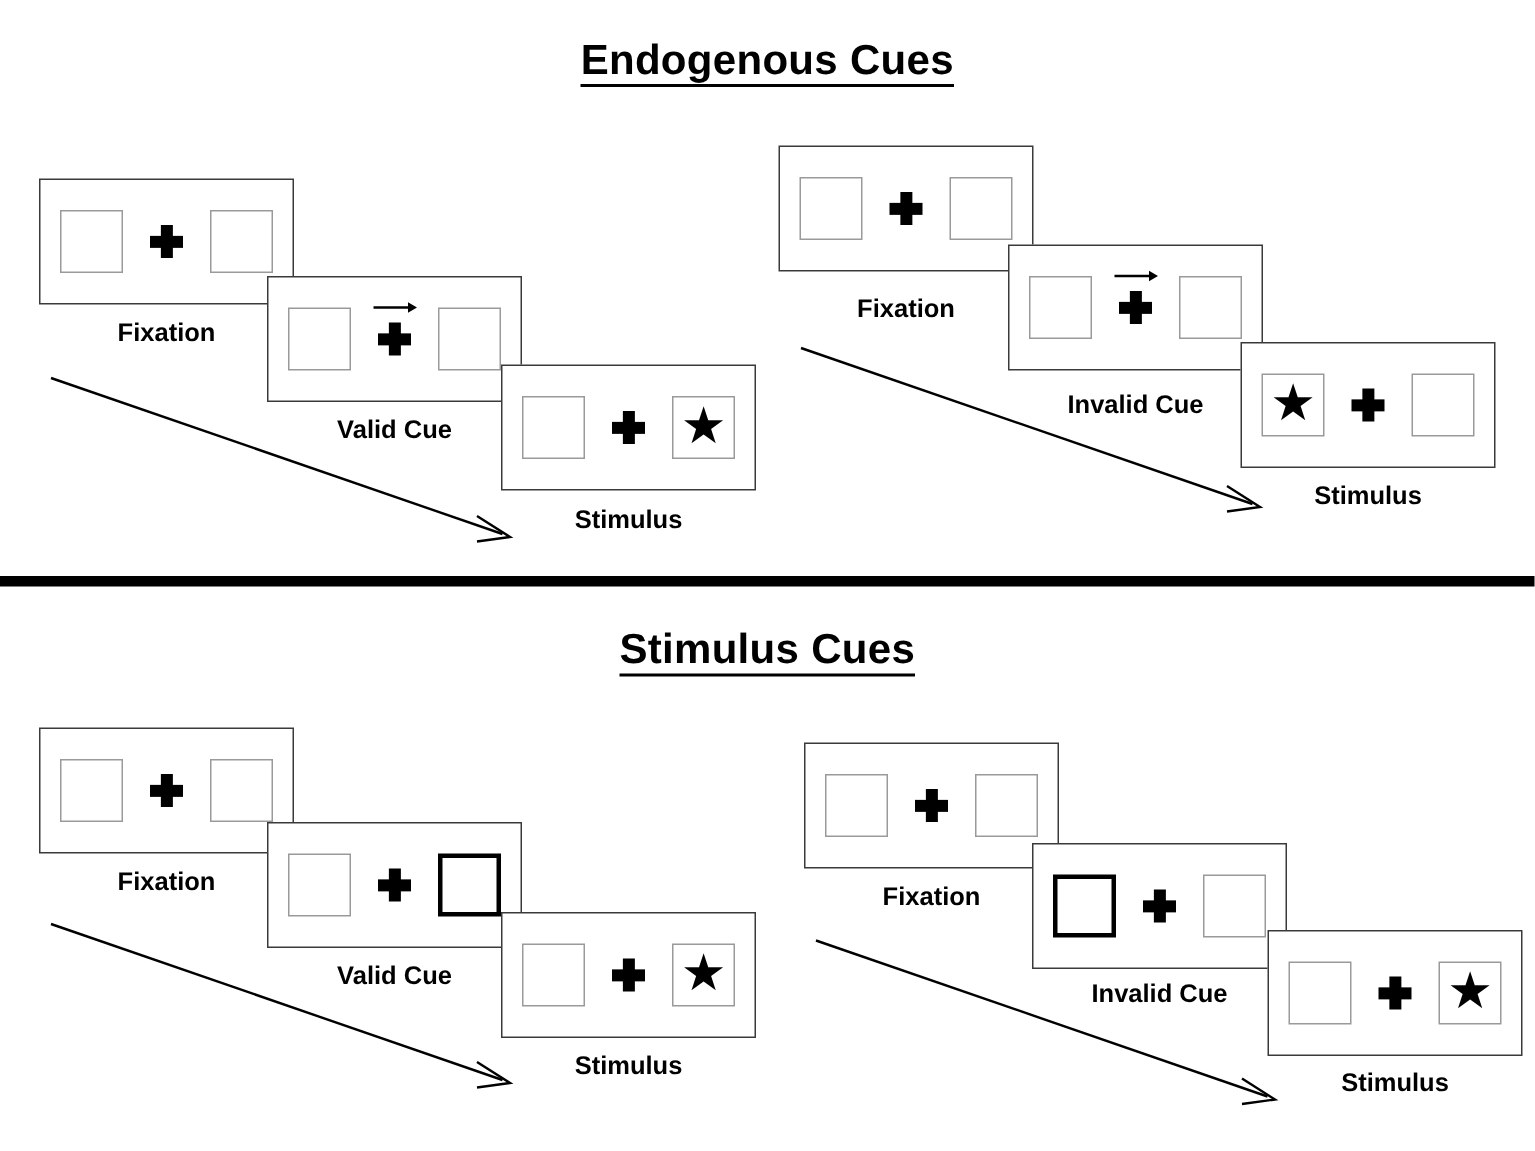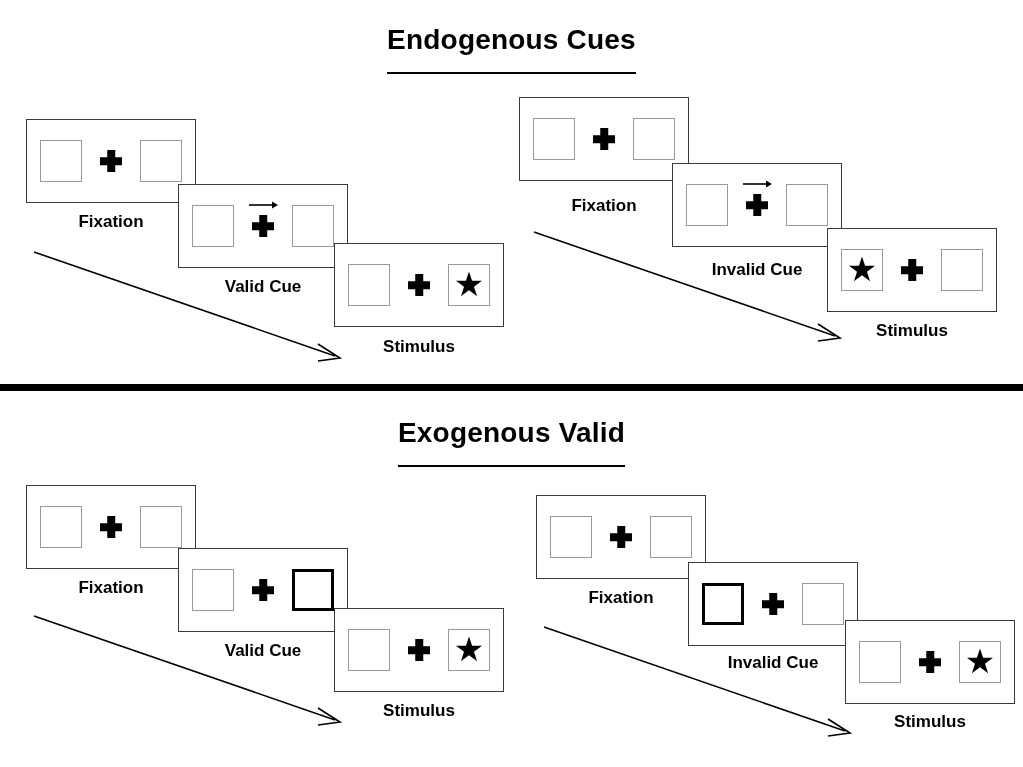--- a/index.html
+++ b/index.html
@@ -20,21 +20,21 @@
   .section-title {
     position: absolute;
     width: 100%;
     text-align: center;
     font-size: 28px;
     font-weight: bold;
     letter-spacing: 0.2px;
   }
   .section-title span {
     border-bottom: 2.5px solid #000;
-    padding-bottom: 17px;
+    padding-bottom: 1px;
   }
 
   
   .divider {
     position: absolute;
     left: 0;
     width: 1023px;
     height: 7px;
     background: #000000;
   }
@@ -211,21 +211,21 @@
 <div class="caption" style="left:827px; top:321px; width:170px; text-align:center;">Stimulus</div>
 
 <svg class="time-arrow" style="left:530px; top:228px; width:320px; height:120px;" viewBox="0 0 320 120">
   <line x1="4" y1="4" x2="305" y2="108" stroke="#000" stroke-width="1.6"></line>
   <polyline points="288,96 310,110 288,113" fill="none" stroke="#000" stroke-width="1.6"></polyline>
 </svg>
 
 <div class="divider" style="top:384px;"></div>
 
 <div class="section-title" style="top:417px;">
-  <span>Exogenous Valid</span>
+  <span>Stimulus Cues</span>
 </div>
 
 <div class="panel" style="left:26px; top:485px; width:170px; height:84px;">
   <div class="panel-inner">
     <div class="sbox"></div>
     <div class="fix"></div>
     <div class="sbox"></div>
   </div>
 </div>
 <div class="caption" style="left:26px; top:578px; width:170px; text-align:center;">Fixation</div>

